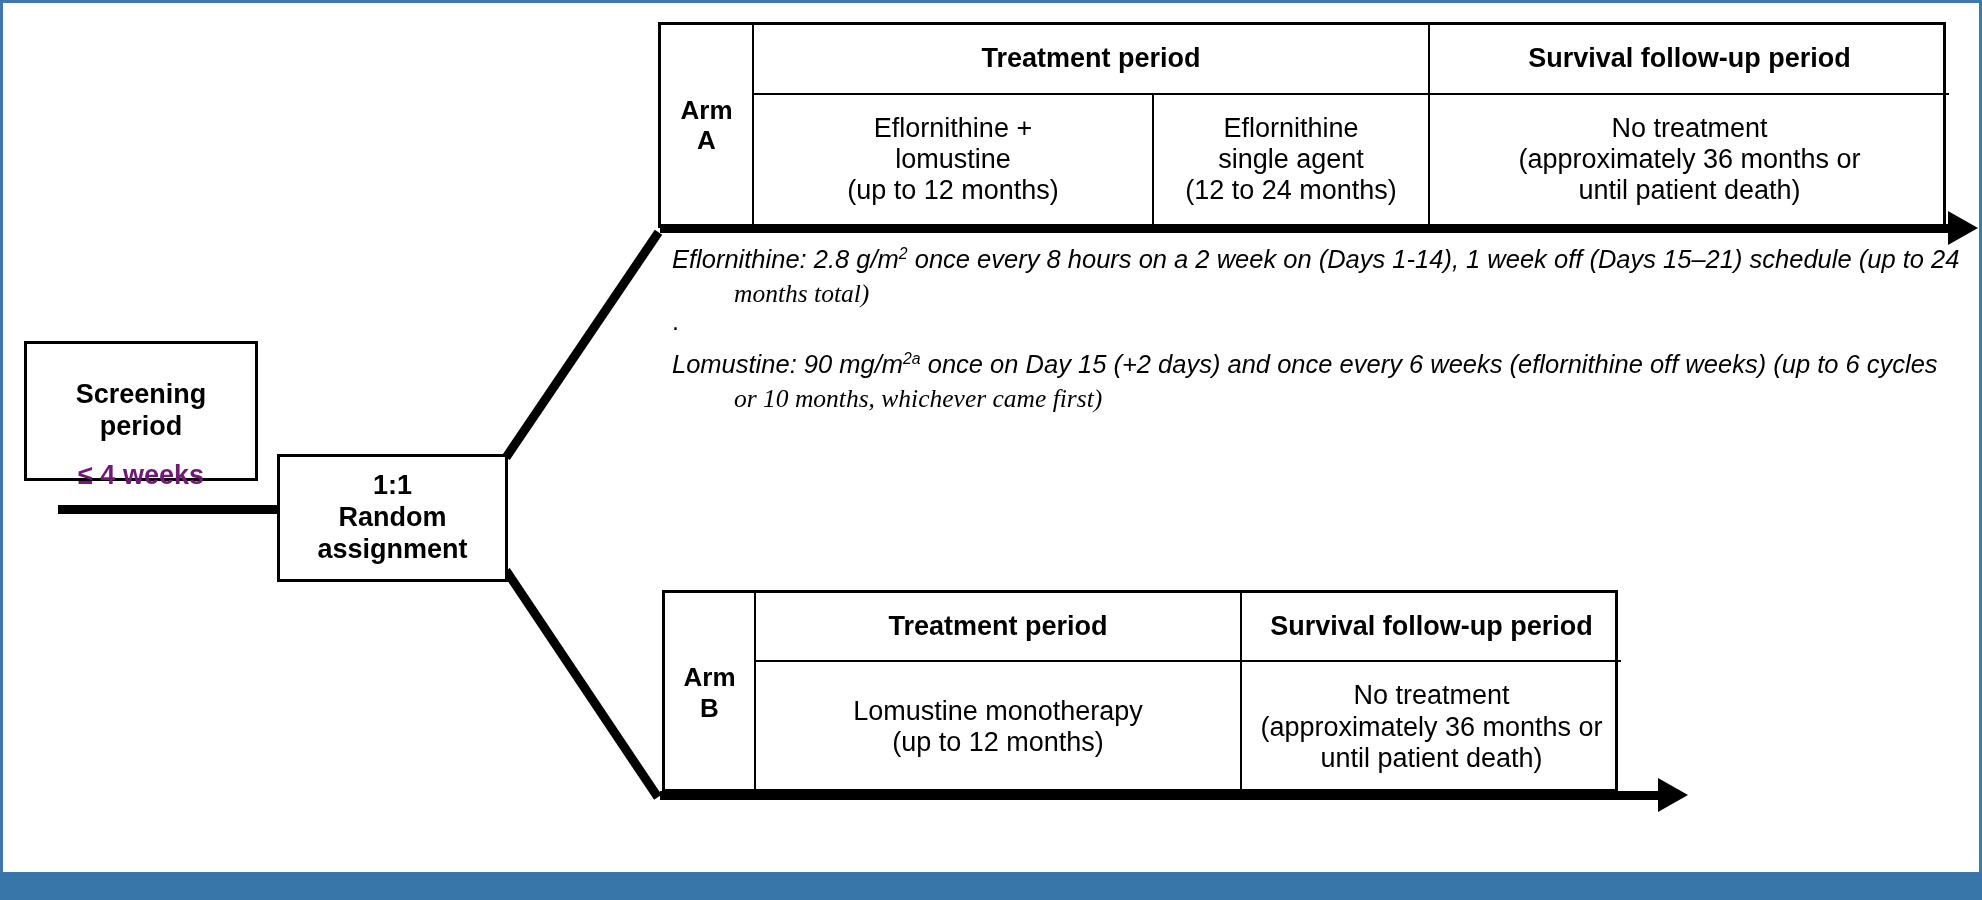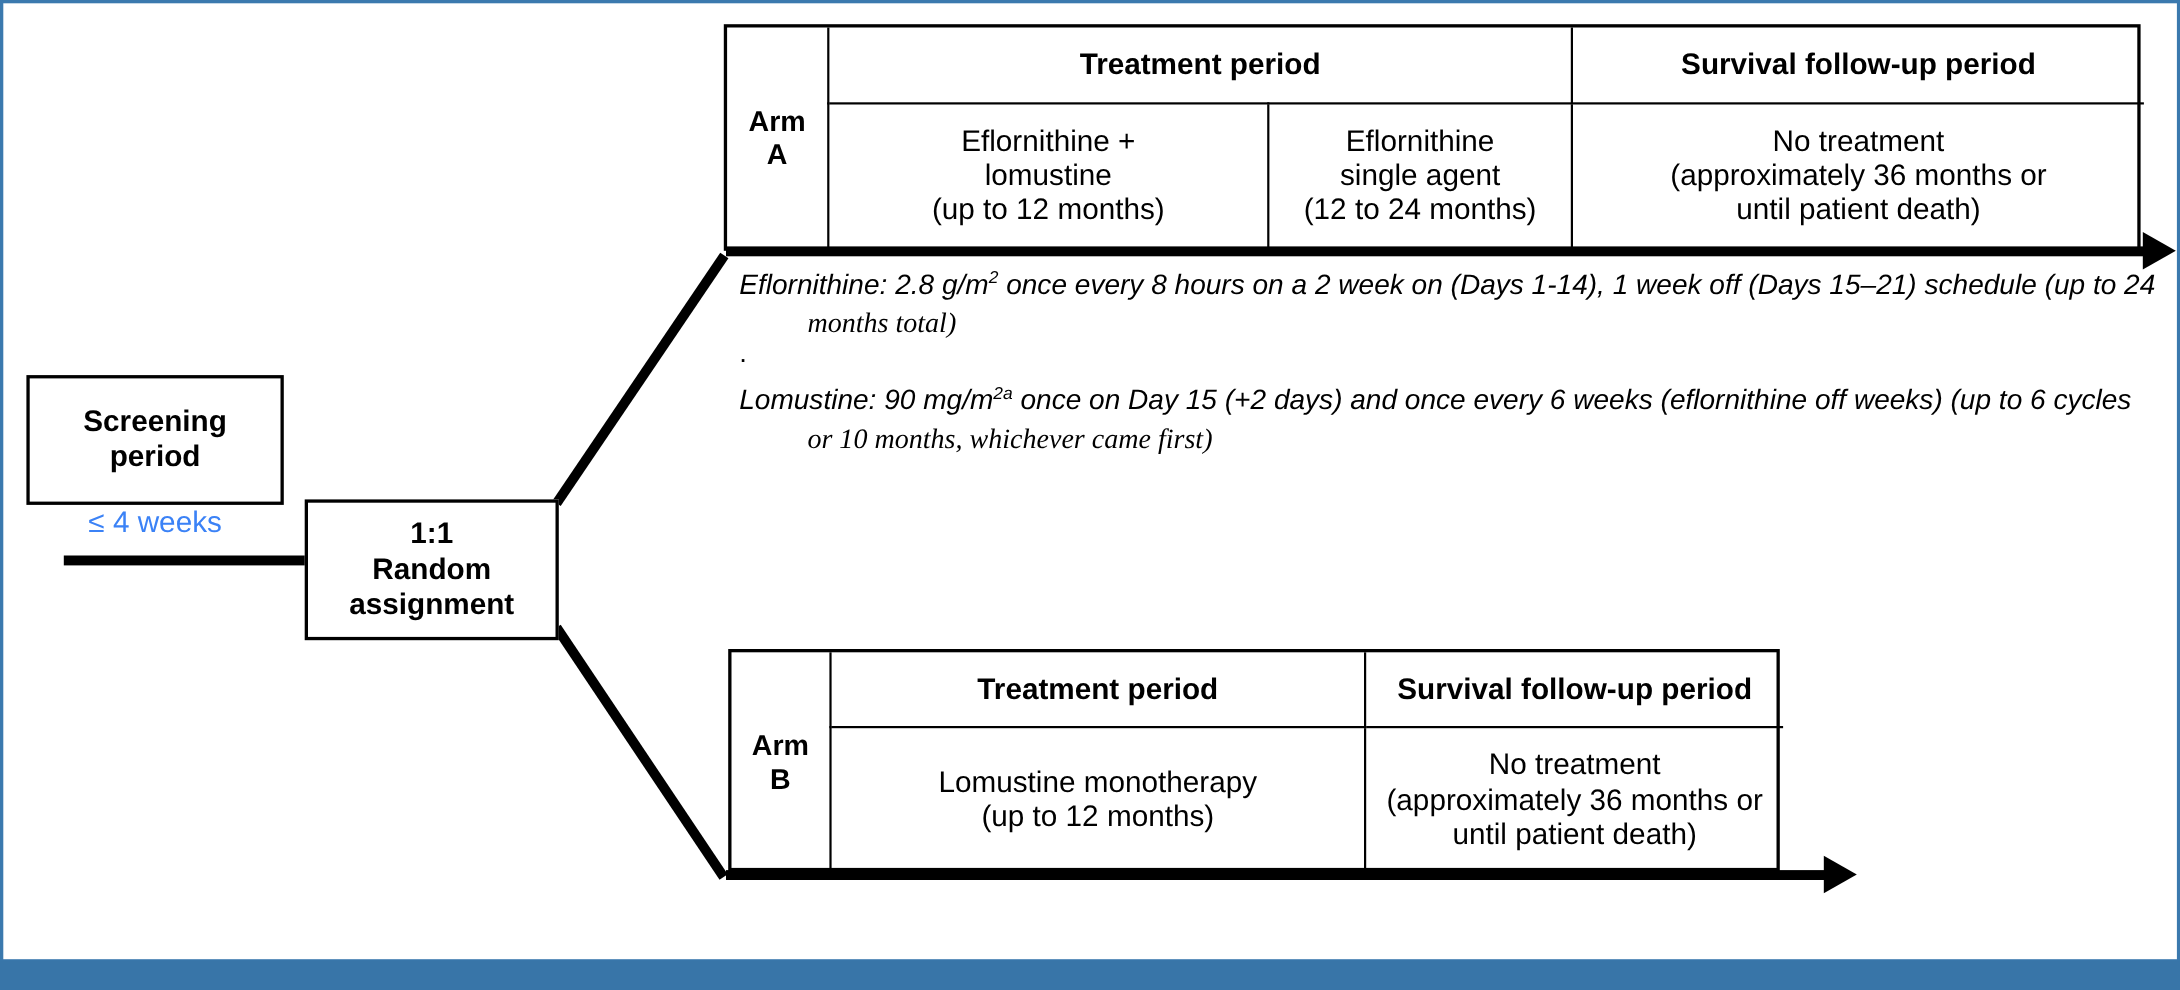--- a/index.html
+++ b/index.html
@@ -48,37 +48,37 @@
     justify-content: center;
     text-align: center;
     font-weight: bold;
     color: #000000;
     line-height: 1.18;
   }
 
   
   #screening-box {
     left: 24px;  top: 341px;
-    width: 234px; height: 118px;
+    width: 234px; height: 140px;
     font-size: 27px;
   }
   #random-box {
     left: 277px; top: 454px;
     width: 231px; height: 128px;
     font-size: 27px;
     z-index: 3;
   }
   #weeks-label {
     position: absolute;
     left: 24px; top: 460px;
     width: 234px;
     text-align: center;
     font-size: 27px;
-    color: #3b82f6;
-    font-weight: normal;
+    color: #701a75;
+    font-weight: bold;
   }
   #entry-line {
     position: absolute;
     left: 58px; top: 505px;
     width: 222px; height: 9px;
     background: #000000;
   }
 
   
   .branch {

